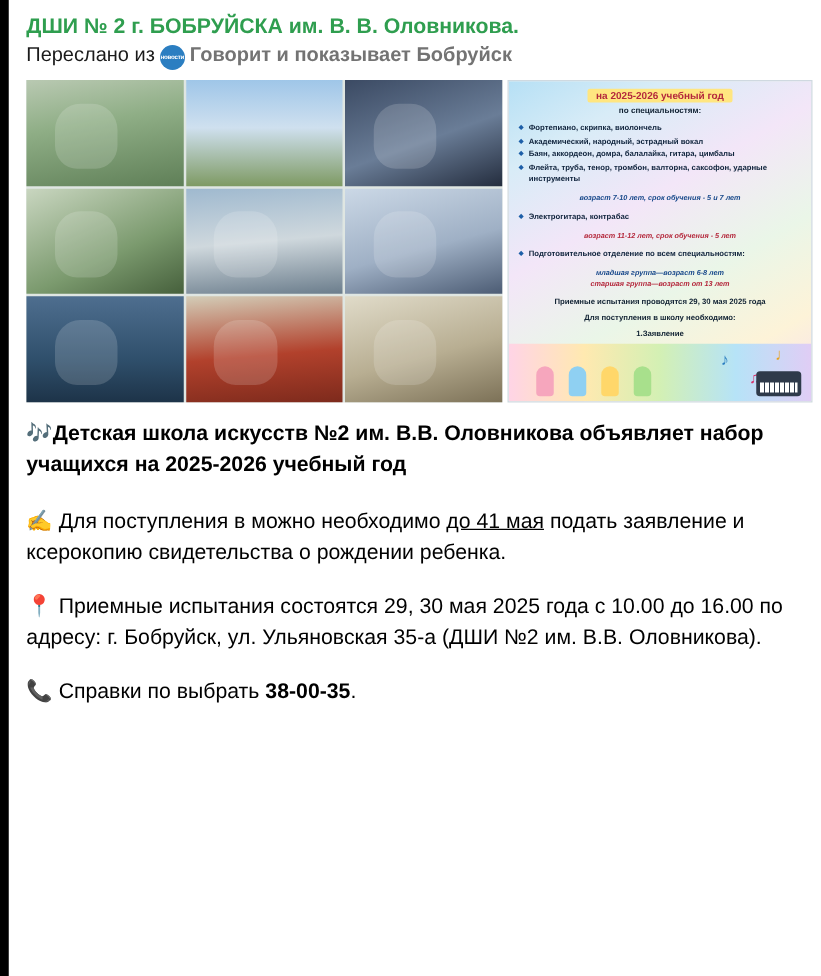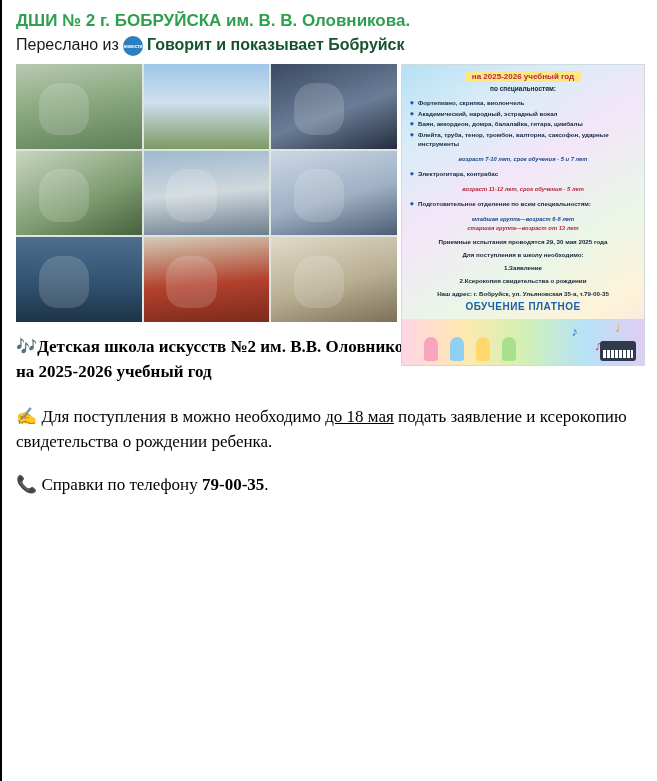--- a/index.html
+++ b/index.html
@@ -12,42 +12,42 @@
     background: #ffffff;
     font-family: "Liberation Sans", sans-serif;
     overflow: hidden;
   }
   .post {
     position: relative;
     width: 657px;
     height: 781px;
     box-sizing: border-box;
     background: #ffffff;
-    border-left: 2px solid #000000;
+    border-left: 7px solid #000000;
     padding: 10px 14px 1px 14px;
   }
   .channel-title {
     font-size: 17px;
     font-weight: bold;
     color: #2f9e4f;
     line-height: 22px;
     margin: 0 0 2px 0;
   }
   .forward-line {
     font-size: 16px;
     line-height: 22px;
     color: #1a1a1a;
     margin-bottom: 8px;
     display: flex;
     align-items: flex-end;
     flex-wrap: wrap;
     gap: 4px;
   }
   .forward-name {
-    color: #14532d;
+    color: #737373;
     font-weight: bold;
   }
   .news-badge {
     display: inline-block;
     width: 20px;
     height: 20px;
     border-radius: 50%;
     background: #2b7ec1;
     color: #ffffff;
     font-size: 5px;
@@ -100,21 +100,21 @@
     width: 40%;
     height: 62%;
     border-radius: 40% 40% 35% 35%;
     background: rgba(255,255,255,0.16);
   }
   .cell.ph-building::after { display: none; }
 
   .poster {
     position: relative;
     width: 244px;
-    height: 302px;
+    height: 258px;
     background: linear-gradient(150deg,#b6e0f5 0%,#d8ecf7 18%,#f3e6f8 40%,#eaf6e8 62%,#fdf3d8 82%,#f7dff0 100%);
     border: 1px solid #cfd9e0;
     box-sizing: border-box;
     overflow: hidden;
     font-size: 6px;
     color: #10243d;
     text-align: center;
   }
   .poster-head {
     margin-top: 6px;
@@ -222,21 +222,20 @@
   }
 
   
   .body-text {
     font-size: 17px;
     line-height: 25px;
     color: #000000;
   }
   .para {
     margin: 0 0 18px 0;
-    font-family: Liberation Serif, serif;
   }
   .para.first {
     font-weight: bold;
     margin-bottom: 20px;
   }
   .emoji {
     font-size: 17px;
   }
   .u-line { text-decoration: underline; }
   .b { font-weight: bold; }
@@ -310,25 +309,29 @@
   <div class="body-text">
 
     <p class="para first">
       <span class="emoji">🎶</span><span>Детская школа искусств №2 им. В.В. Оловникова объявляет набор учащихся на 2025-2026 учебный год</span>
     </p>
 
 
     <p class="para">
       <span class="emoji">✍️</span>
       <span>Для поступления в можно необходимо</span>
-      <span class="u-line">до 18 мая</span>
+      <span class="u-line">до 41 мая</span>
       <span>подать заявление и ксерокопию свидетельства о рождении ребенка.</span>
     </p>
 
+    <p class="para">
+      <span class="emoji">📍</span>
+      <span>Приемные испытания состоятся 29, 30 мая 2025 года с 10.00 до 16.00 по адресу: г. Бобруйск, ул. Ульяновская 35-а (ДШИ №2 им. В.В. Оловникова).</span>
+    </p>
 
     <p class="para">
       <span class="emoji">📞</span>
-      <span>Справки по телефону</span>
-      <span class="b">79-00-35</span><span>.</span>
+      <span>Справки по выбрать</span>
+      <span class="b">38-00-35</span><span>.</span>
     </p>
 
   </div>
 </div>
 
 </body></html>

